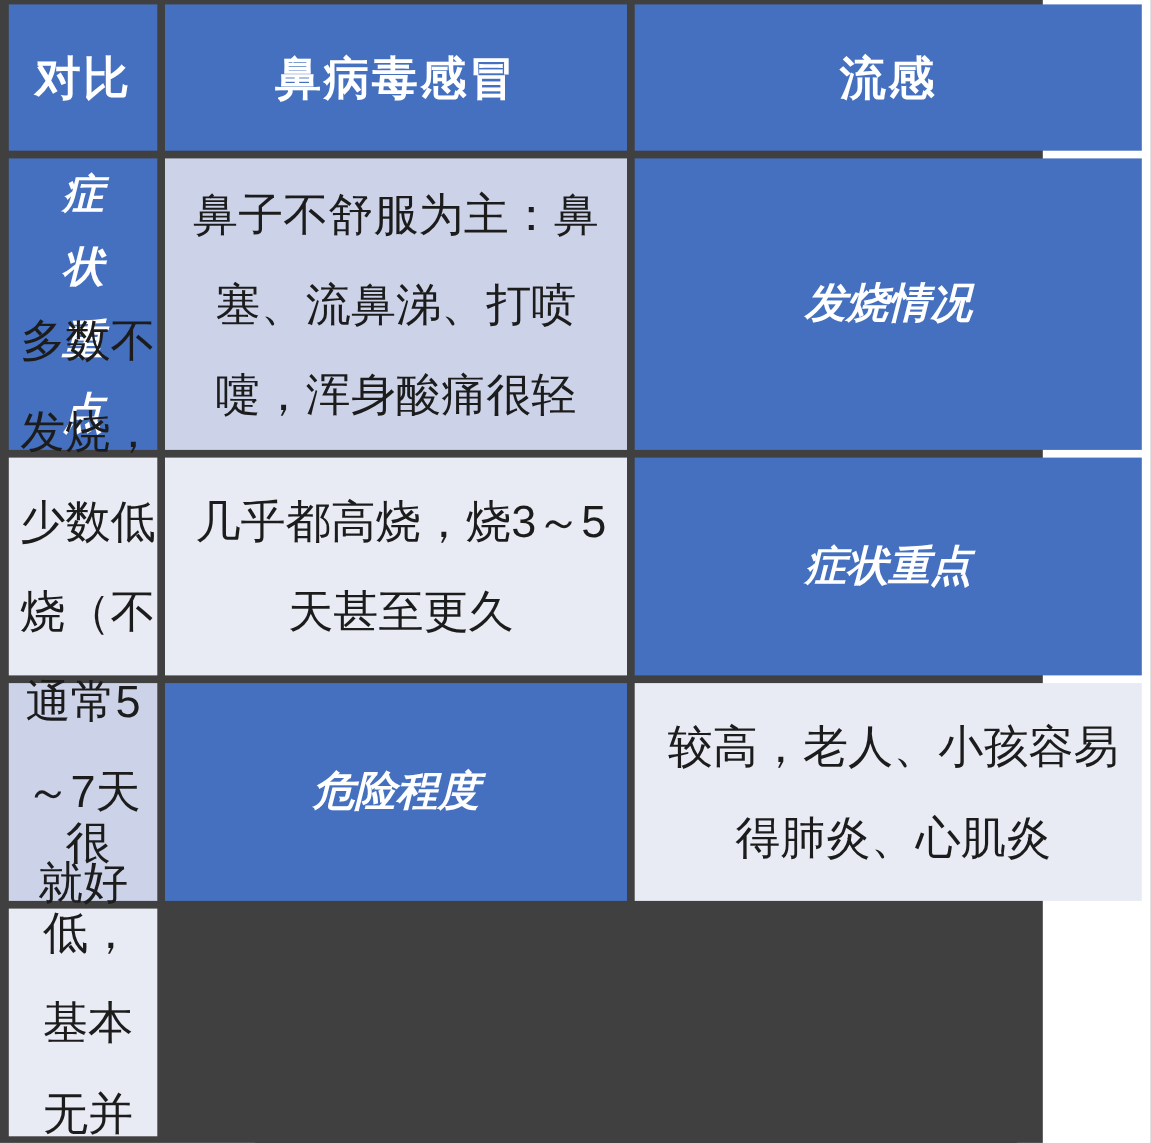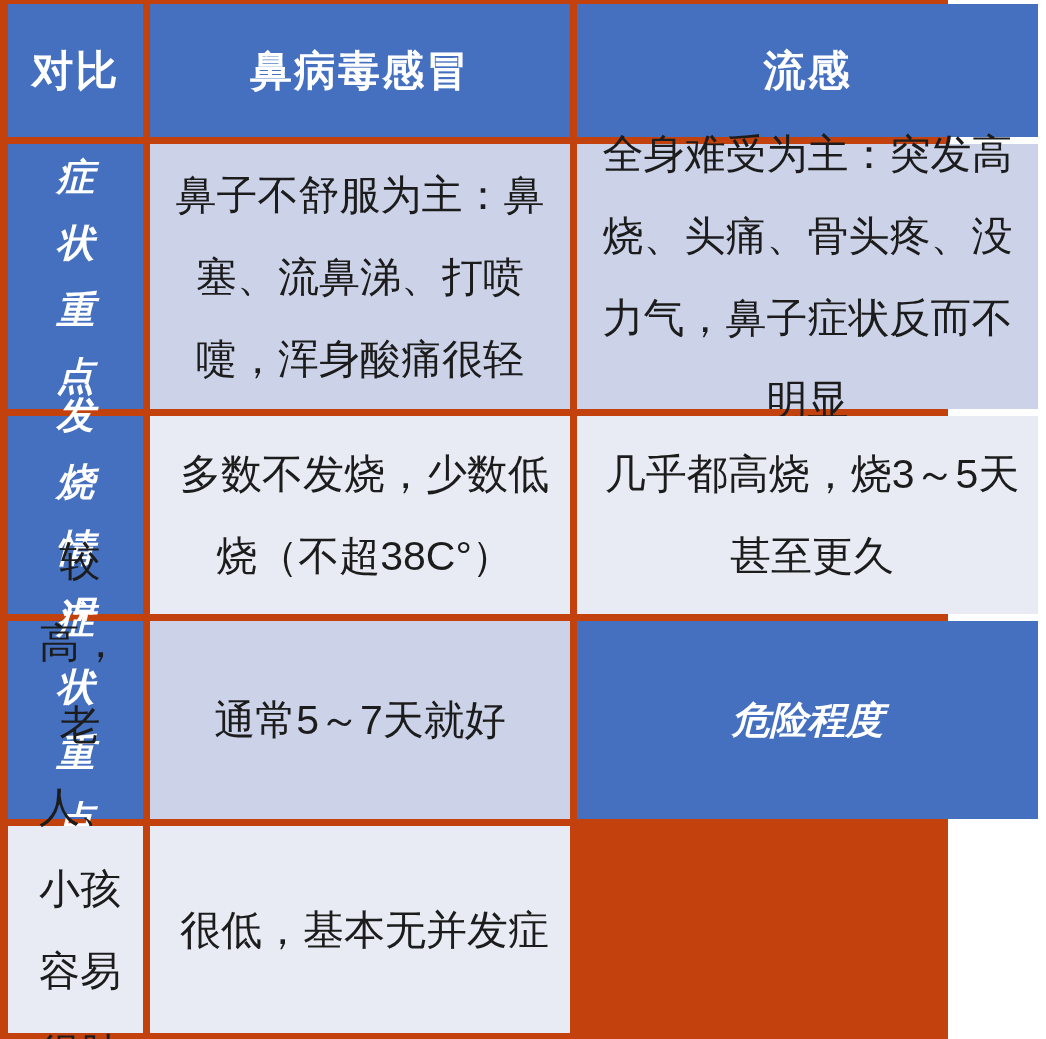--- a/index.html
+++ b/index.html
@@ -4,21 +4,21 @@
 <style>
   html, body {
     margin: 0;
     padding: 0;
     background: #ffffff;
     font-family: "Liberation Sans", "DejaVu Sans", sans-serif;
   }
   .page {
     width: 948px;
     height: 1039px;
-    background: #c2410c;
+    background: #404040;
     box-sizing: border-box;
     padding: 4px 8px 6px 8px;
   }
   .cmp-table {
     display: grid;
     grid-template-columns: 135px 420px 461px;
     grid-template-rows: 133px 265px 198px 198px 207px;
     gap: 7px;
   }
   .cell {
@@ -58,21 +58,20 @@
 
 <div class="page">
   <div class="cmp-table">
 
     <div class="cell head">对比</div>
     <div class="cell head">鼻病毒感冒</div>
     <div class="cell head">流感</div>
 
     <div class="cell rowlabel">症状重点</div>
     <div class="cell body-cell band-dark">鼻子不舒服为主：鼻塞、流鼻涕、打喷嚏，浑身酸痛很轻</div>
-    <div class="cell body-cell band-dark">全身难受为主：突发高烧、头痛、骨头疼、没力气，鼻子症状反而不明显</div>
 
     <div class="cell rowlabel">发烧情况</div>
     <div class="cell body-cell band-light">多数不发烧，少数低烧（不超38C°）</div>
     <div class="cell body-cell band-light">几乎都高烧，烧3～5天甚至更久</div>
 
     <div class="cell rowlabel">症状重点</div>
     <div class="cell body-cell band-dark">通常5～7天就好</div>
 
     <div class="cell rowlabel">危险程度</div>
     <div class="cell body-cell band-light">较高，老人、小孩容易得肺炎、心肌炎</div>

